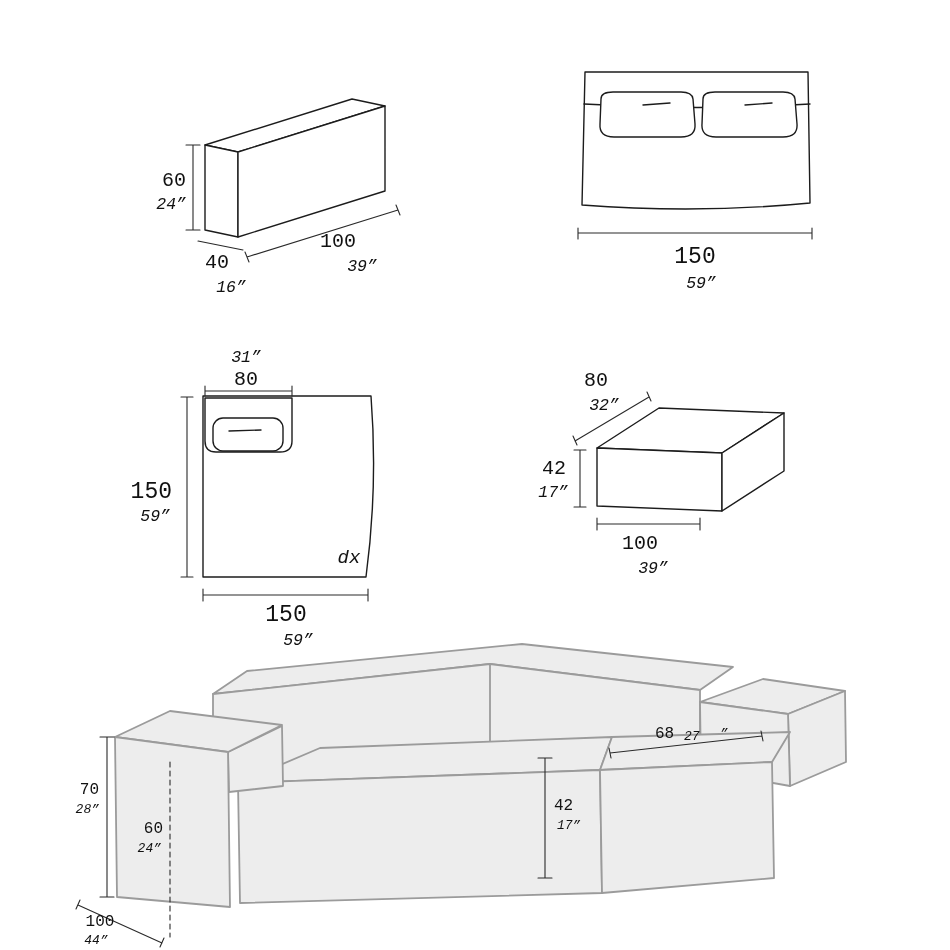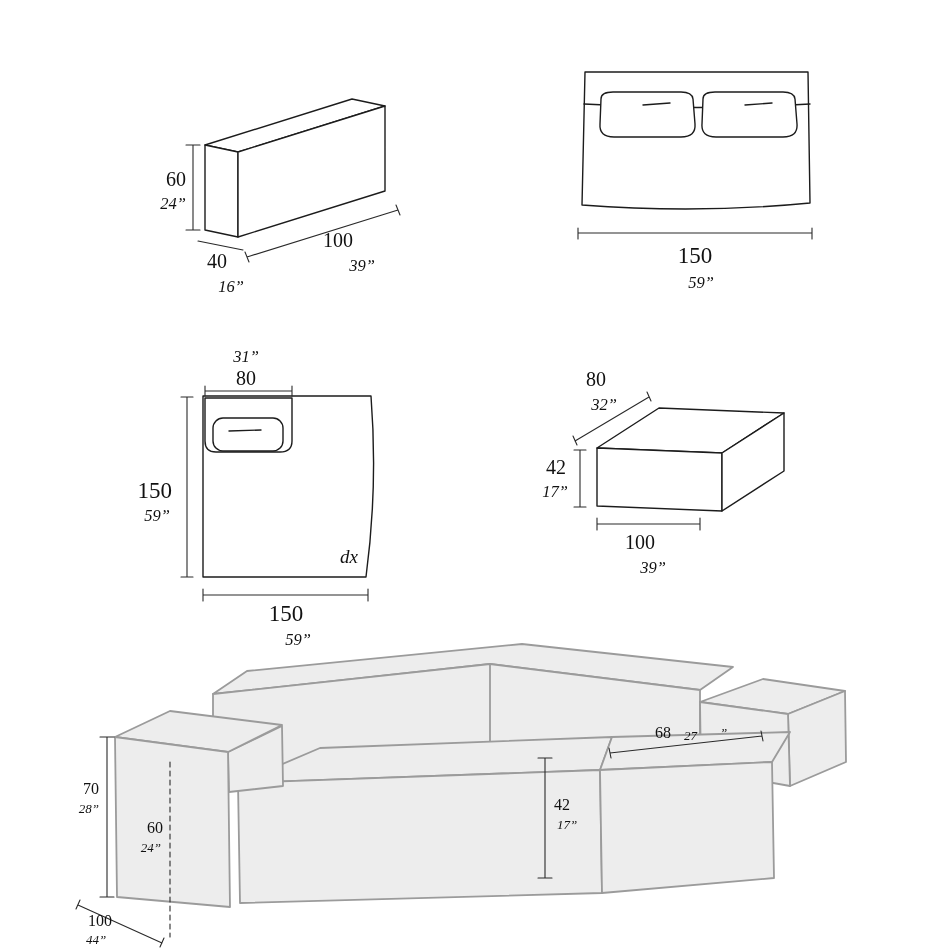--- a/index.html
+++ b/index.html
@@ -1,17 +1,17 @@
 <!DOCTYPE html>
 <html><head>
 <meta charset="utf-8">
 <style>
   html,body{margin:0;padding:0;background:#ffffff;}
   .stage{position:relative;width:950px;height:950px;background:#ffffff;
-         font-family:Liberation Serif, serif;overflow:hidden;}
+         font-family:Liberation Mono, monospace;overflow:hidden;}
   svg{display:block;}
   .art{fill:#ffffff;stroke:#1c1c1c;stroke-width:1.4;stroke-linejoin:round;stroke-linecap:round;}
   .artline{fill:none;stroke:#1c1c1c;stroke-width:1.4;stroke-linecap:round;}
   .dim{fill:none;stroke:#2a2a2a;stroke-width:1.1;stroke-linecap:round;}
   .dash{stroke-dasharray:5 4;}
   .sofa{fill:#ededed;stroke:#9b9b9b;stroke-width:1.8;stroke-linejoin:round;}
   .sofaline{fill:none;stroke:#9b9b9b;stroke-width:1.8;stroke-linecap:round;}
   text{fill:#111111;}
   .cm{font-size:20px;}
   .cm-lg{font-size:23px;}

